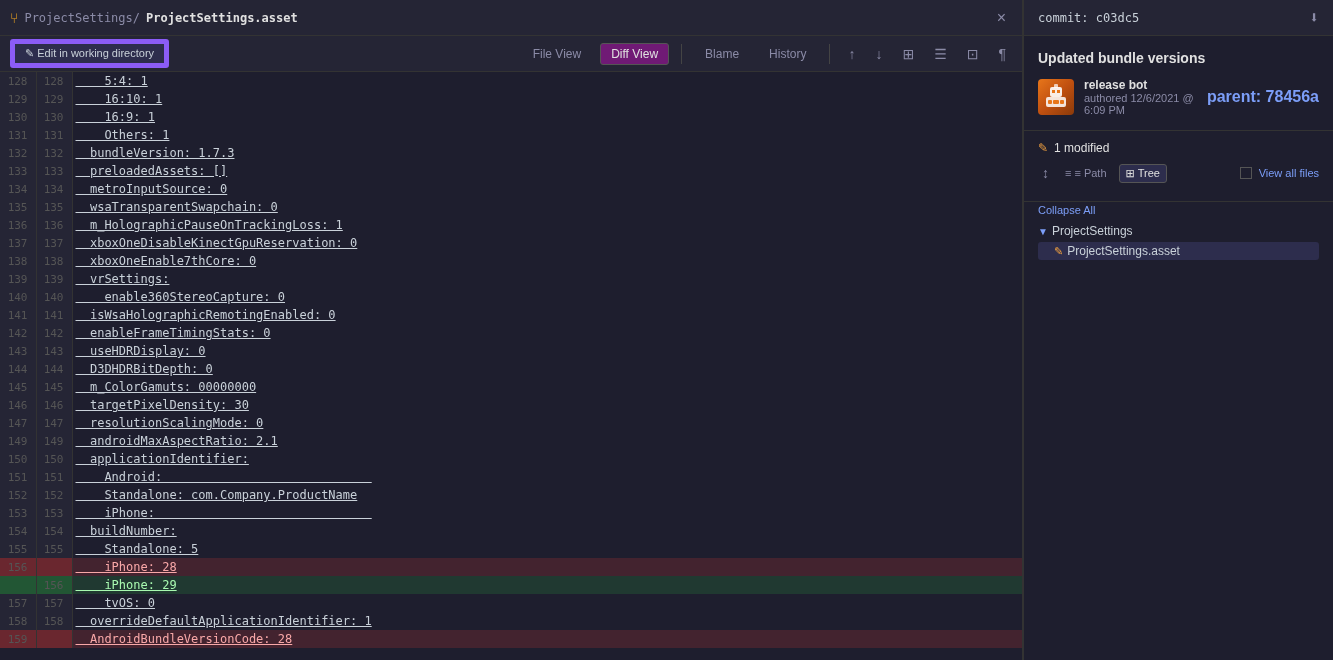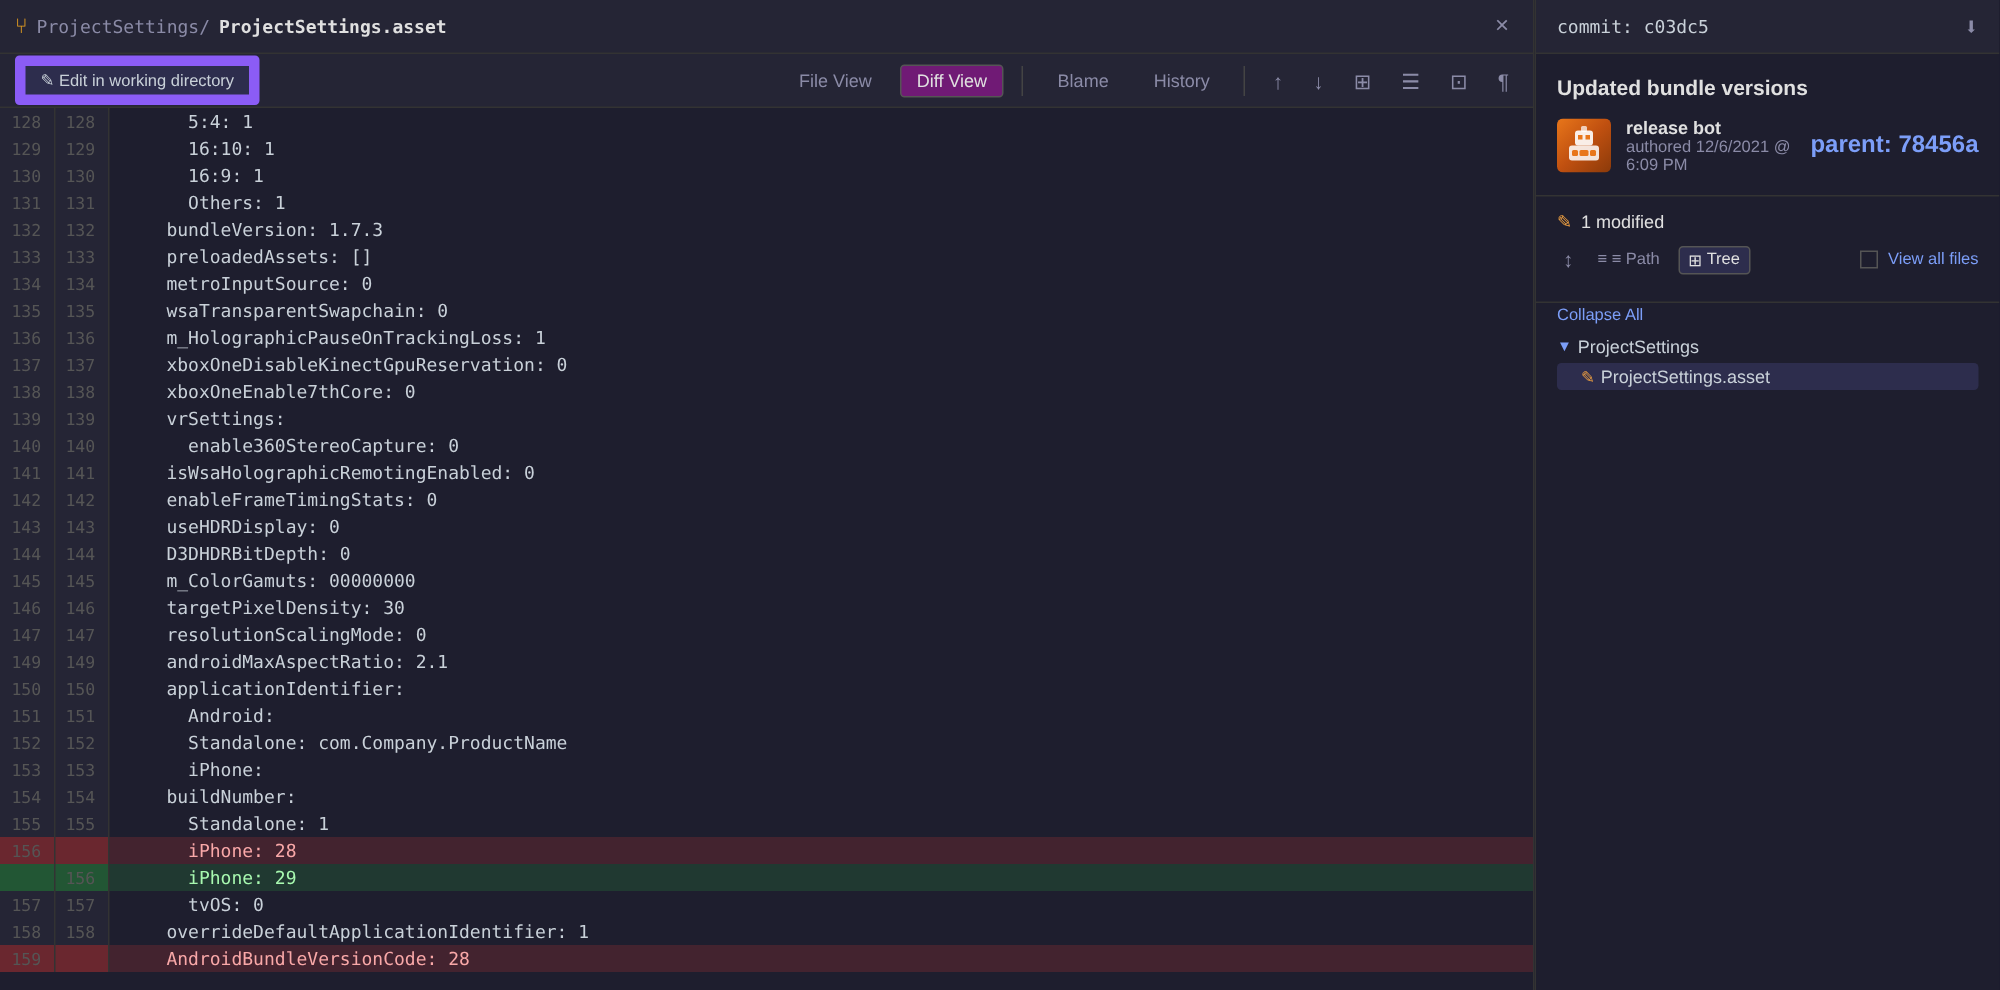--- a/index.html
+++ b/index.html
@@ -57,21 +57,21 @@
       border-bottom: 1px solid #333;
       padding: 4px 10px;
       display: flex;
       align-items: center;
       gap: 8px;
       height: 36px;
     }
 
     .btn-edit {
       background: #2d2d4d;
-      border: 7px solid #8b5cf6;
+      border: 5px solid #8b5cf6;
       color: #c9d1d9;
       padding: 3px 10px;
       border-radius: 3px;
       cursor: pointer;
       font-size: 11px;
       display: flex;
       align-items: center;
       gap: 4px;
     }
 
@@ -130,24 +130,25 @@
       text-align: right;
       padding-right: 8px;
       color: #555;
       user-select: none;
       background: #252535;
       font-size: 11px;
       border-right: 1px solid #333;
     }
 
     .line-content {
-      padding-left: 24px;
+      padding-left: 3px;
       white-space: pre;
       color: #c9d1d9;
       font-size: 12px;
+      text-decoration: underline;
     }
 
     .line-removed {
       background: rgba(180, 50, 50, 0.25);
     }
     .line-removed .line-num-old,
     .line-removed .line-num-new {
       background: rgba(180, 50, 50, 0.35);
     }
     .line-removed .line-content { color: #f9a8a8; }
@@ -522,21 +523,21 @@
             <td class="line-content">    iPhone:                              </td>
           </tr>
           <tr>
             <td class="line-num-old">154</td>
             <td class="line-num-new">154</td>
             <td class="line-content">  buildNumber:</td>
           </tr>
           <tr>
             <td class="line-num-old">155</td>
             <td class="line-num-new">155</td>
-            <td class="line-content">    Standalone: 1</td>
+            <td class="line-content">    Standalone: 5</td>
           </tr>
           <tr class="line-removed">
             <td class="line-num-old">156</td>
             <td class="line-num-new"></td>
             <td class="line-content">    iPhone: 28</td>
           </tr>
           <tr class="line-added">
             <td class="line-num-old"></td>
             <td class="line-num-new">156</td>
             <td class="line-content">    iPhone: 29</td>

